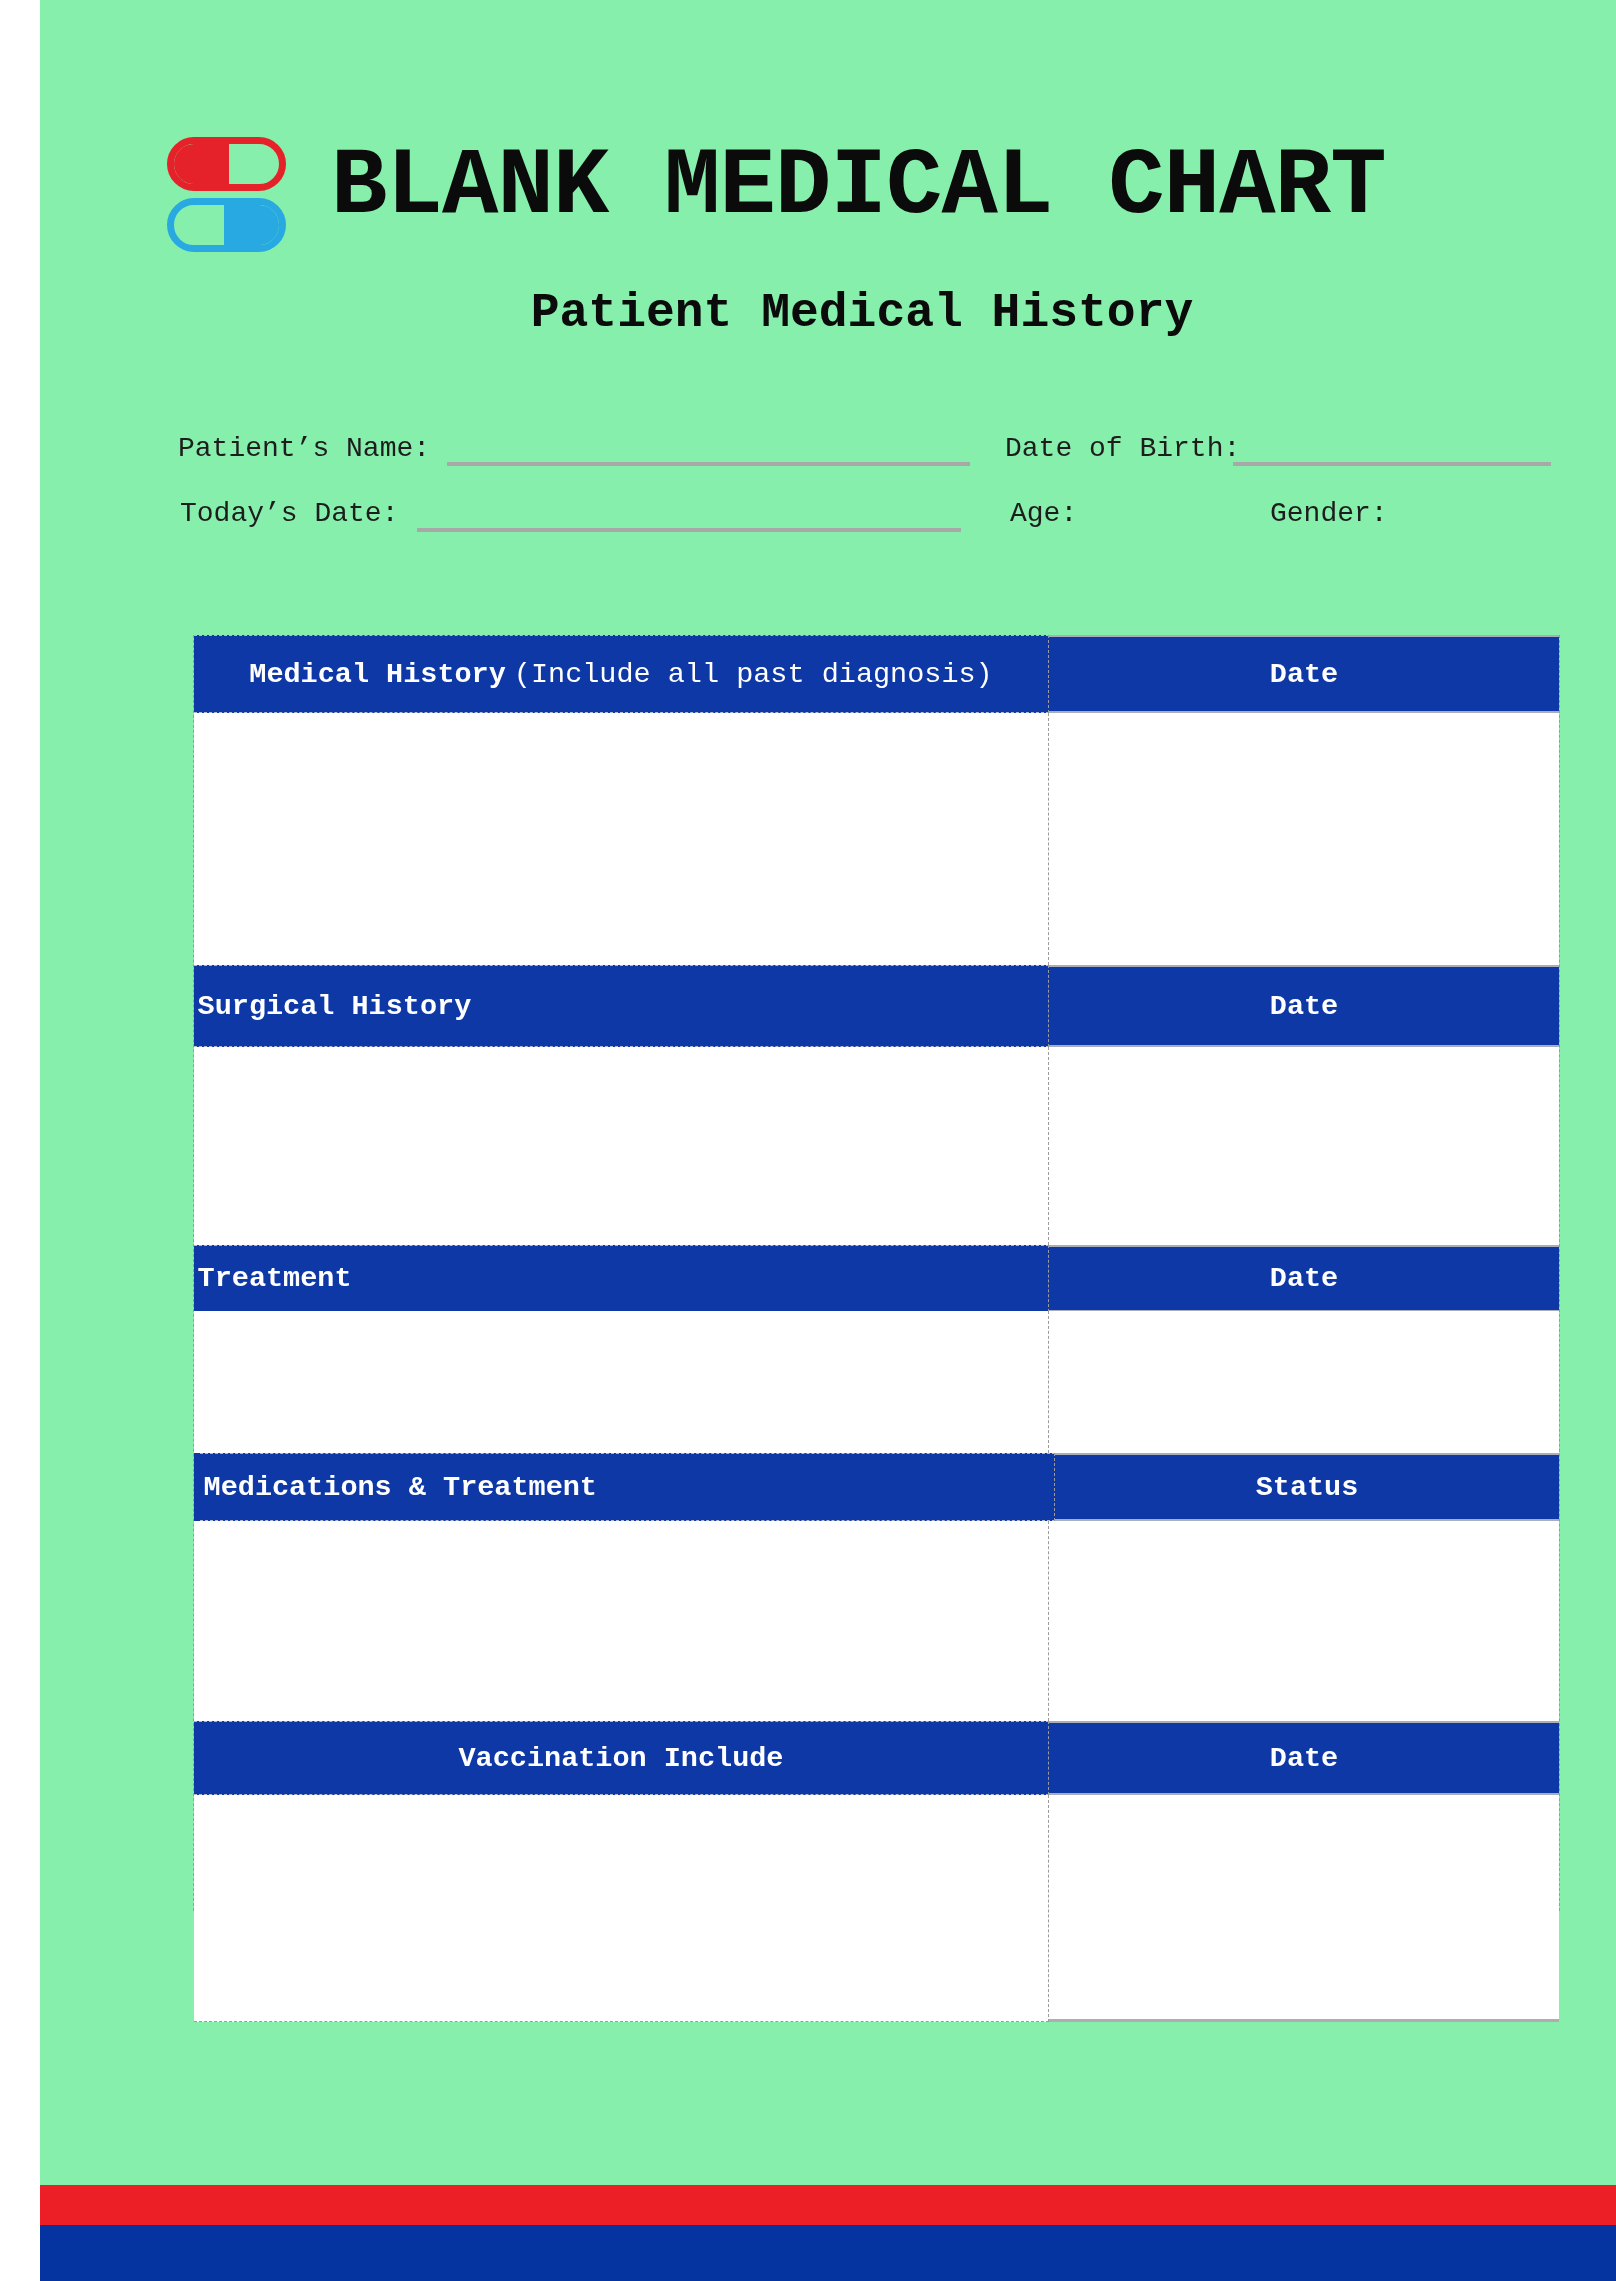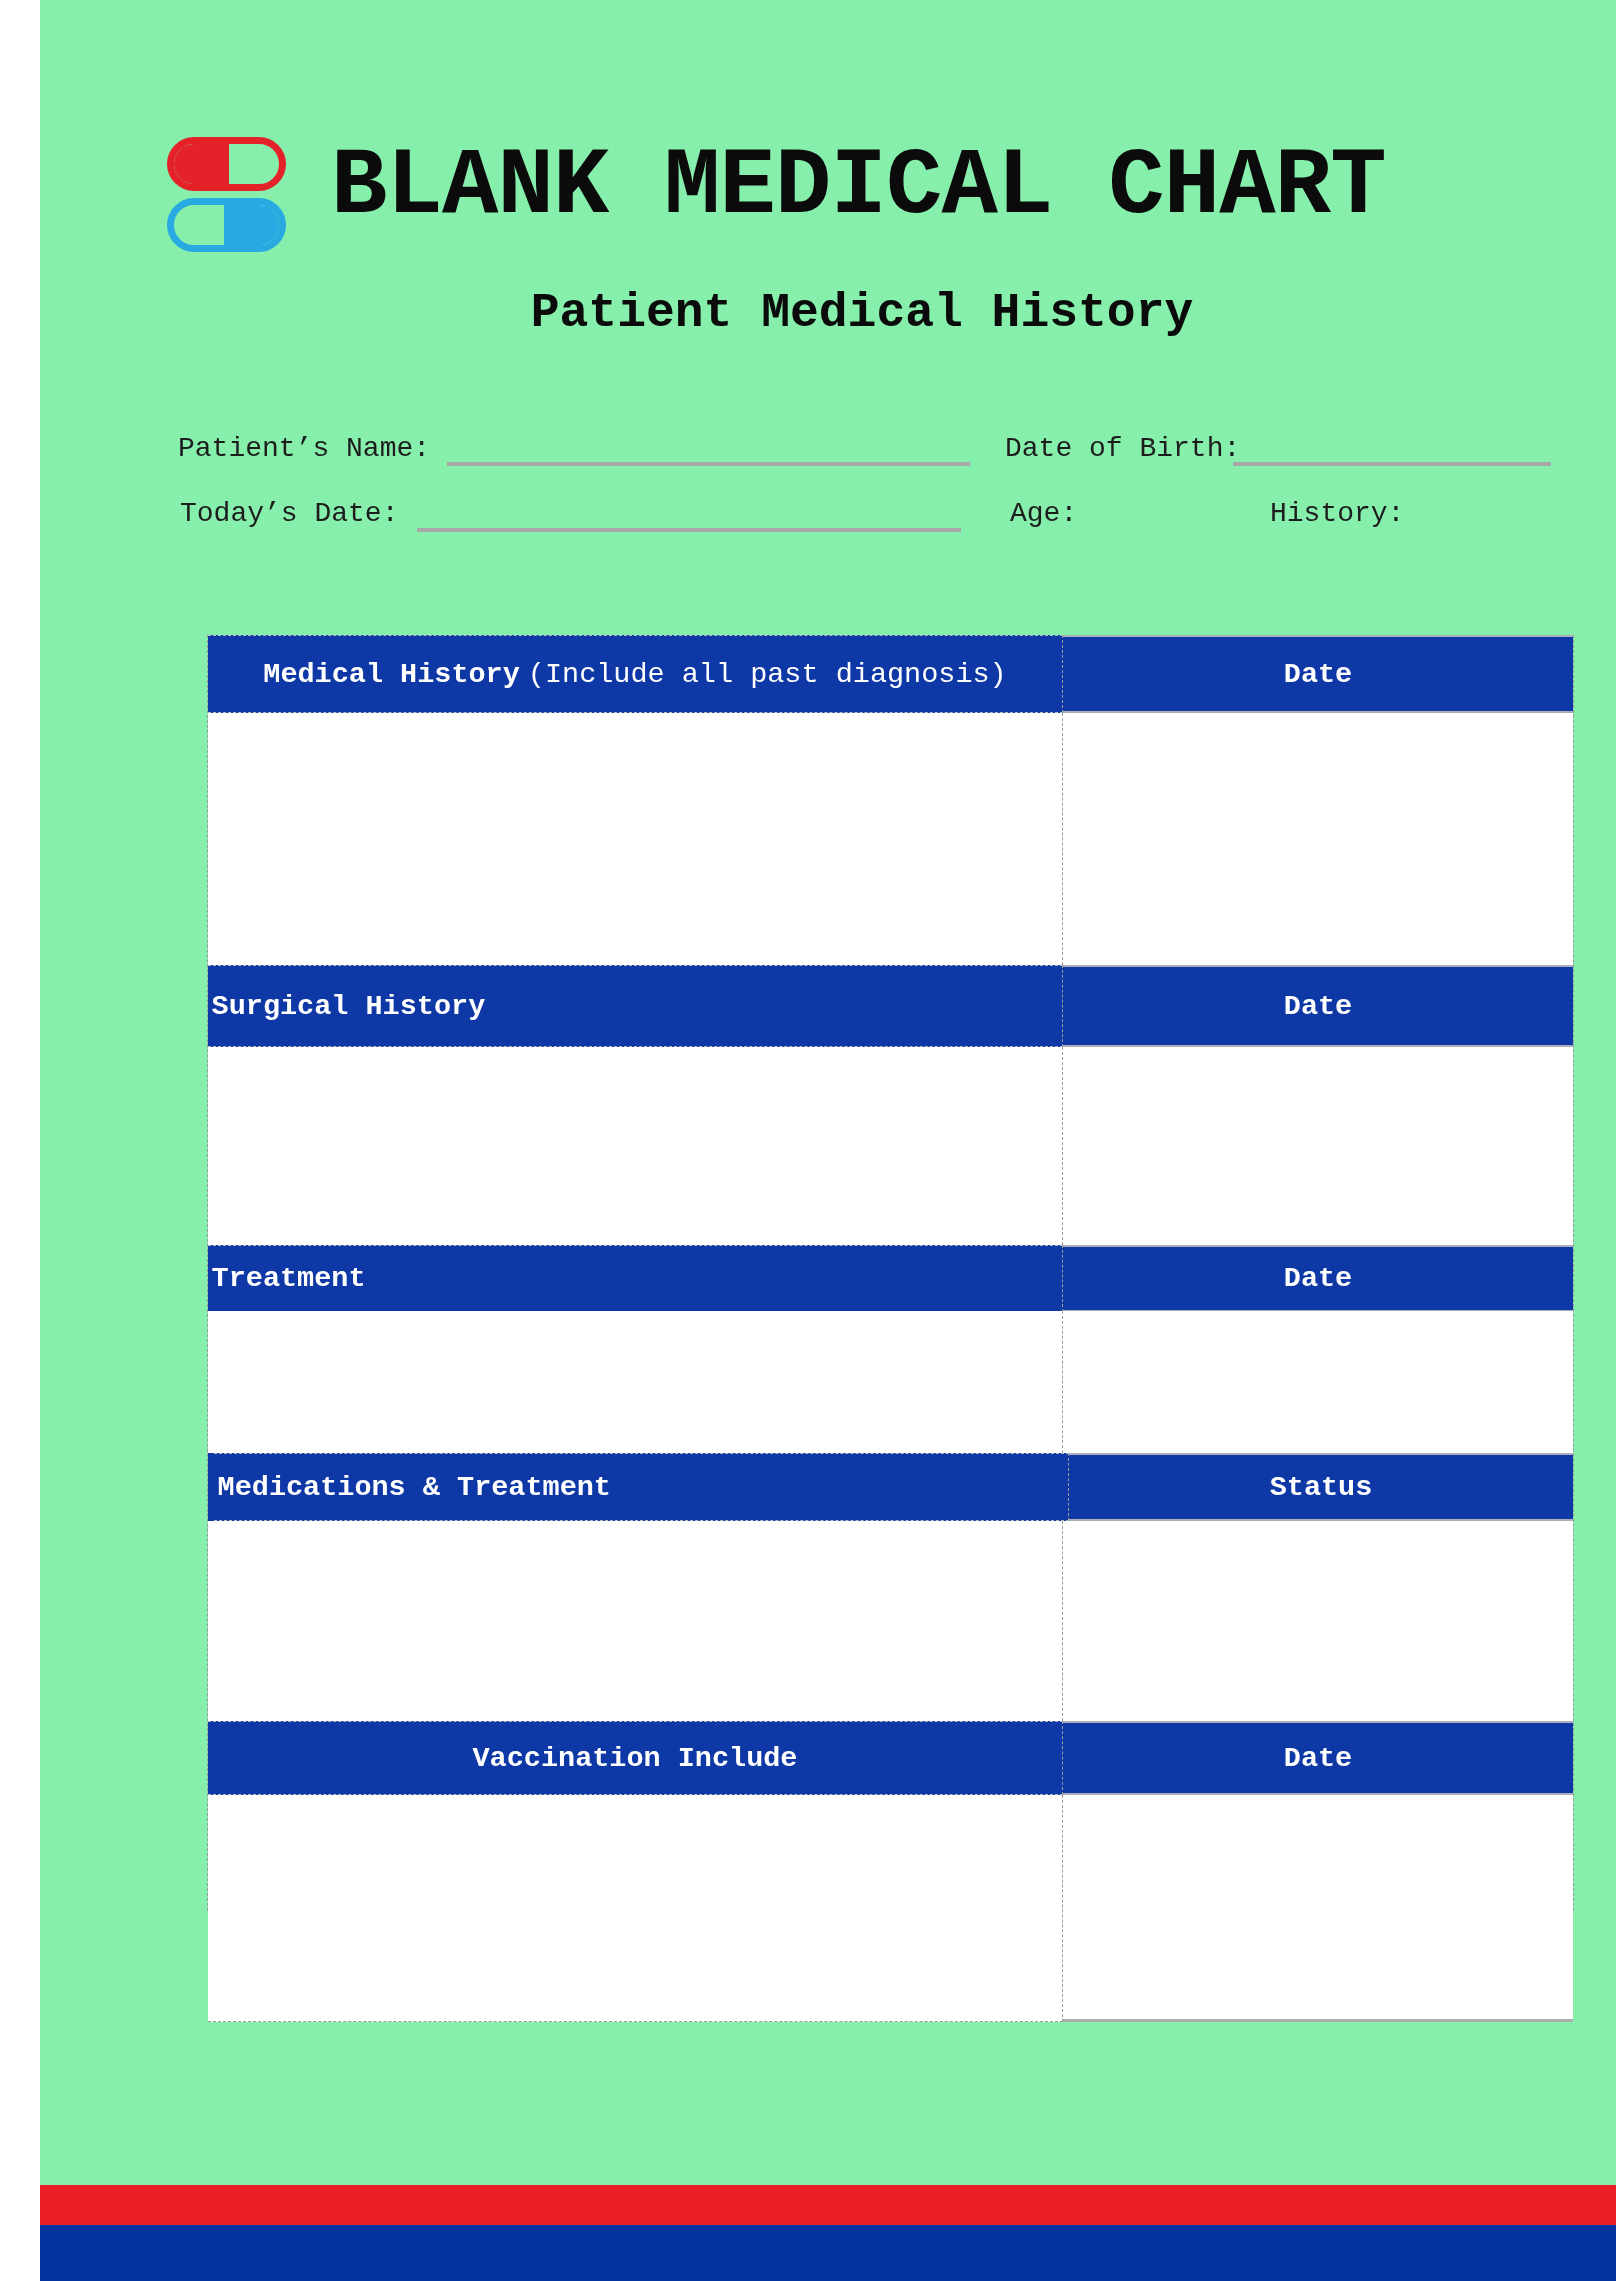--- a/index.html
+++ b/index.html
@@ -40,21 +40,21 @@
   .lbl-today{left:140px;top:495px;}
   .lbl-age{left:970px;top:495px;}
   .lbl-gender{left:1230px;top:495px;}
   .fline{position:absolute;height:3.6px;background:#a8a8a8;font-size:23px;line-height:3.6px;color:#1d1d1d;}
   .line-name{left:407px;top:462px;width:523px;}
   .line-dob{left:1193px;top:462px;width:318px;}
   .line-today{left:377px;top:528px;width:544px;}
 
   
   .mtable{
-    position:absolute;left:167px;top:635px;width:1367px;height:1276px;
+    position:absolute;left:153px;top:635px;width:1367px;height:1276px;
     border-left:1.8px dashed #9b9b9b;border-right:1.8px dashed #9b9b9b;
     box-sizing:border-box;
   }
   .trow{position:absolute;left:0;right:0;display:flex;}
   .cell{box-sizing:border-box;display:flex;align-items:center;}
   .cell-l{width:855px;border-right:1.8px dashed #9b9b9b;}
   .cell-r{flex:1;justify-content:center;}
   .thead{background:#0d38a6;color:#ffffff;font-size:28.5px;font-weight:700;}
   .thead .cell-l{border-top:1.8px dashed #b7bbc6;border-bottom:1.8px dashed #b7bbc6;background:#0d38a6;}
   .thead .cell-r{border-top:2.7px solid #a8aeba;border-bottom:2.7px solid #a8aeba;background:#0d38a6;}
@@ -101,21 +101,21 @@
   <span class="flabel lbl-name">Patient’s Name:</span>
   <span class="fline line-name"></span>
 
   <span class="flabel lbl-dob">Date of Birth:</span>
   <span class="fline line-dob"></span>
 
   <span class="flabel lbl-today">Today’s Date:</span>
   <span class="fline line-today"></span>
 
   <span class="flabel lbl-age">Age:</span>
-  <span class="flabel lbl-gender">History:</span>
+  <span class="flabel lbl-gender">Gender:</span>
 
   <div class="mtable">
 
     <div class="trow thead r-h1">
       <div class="cell cell-l c-center">
         <span>Medical History</span>
         <span class="note">(Include all past diagnosis)</span>
       </div>
       <div class="cell cell-r">
         <span>Date</span>

